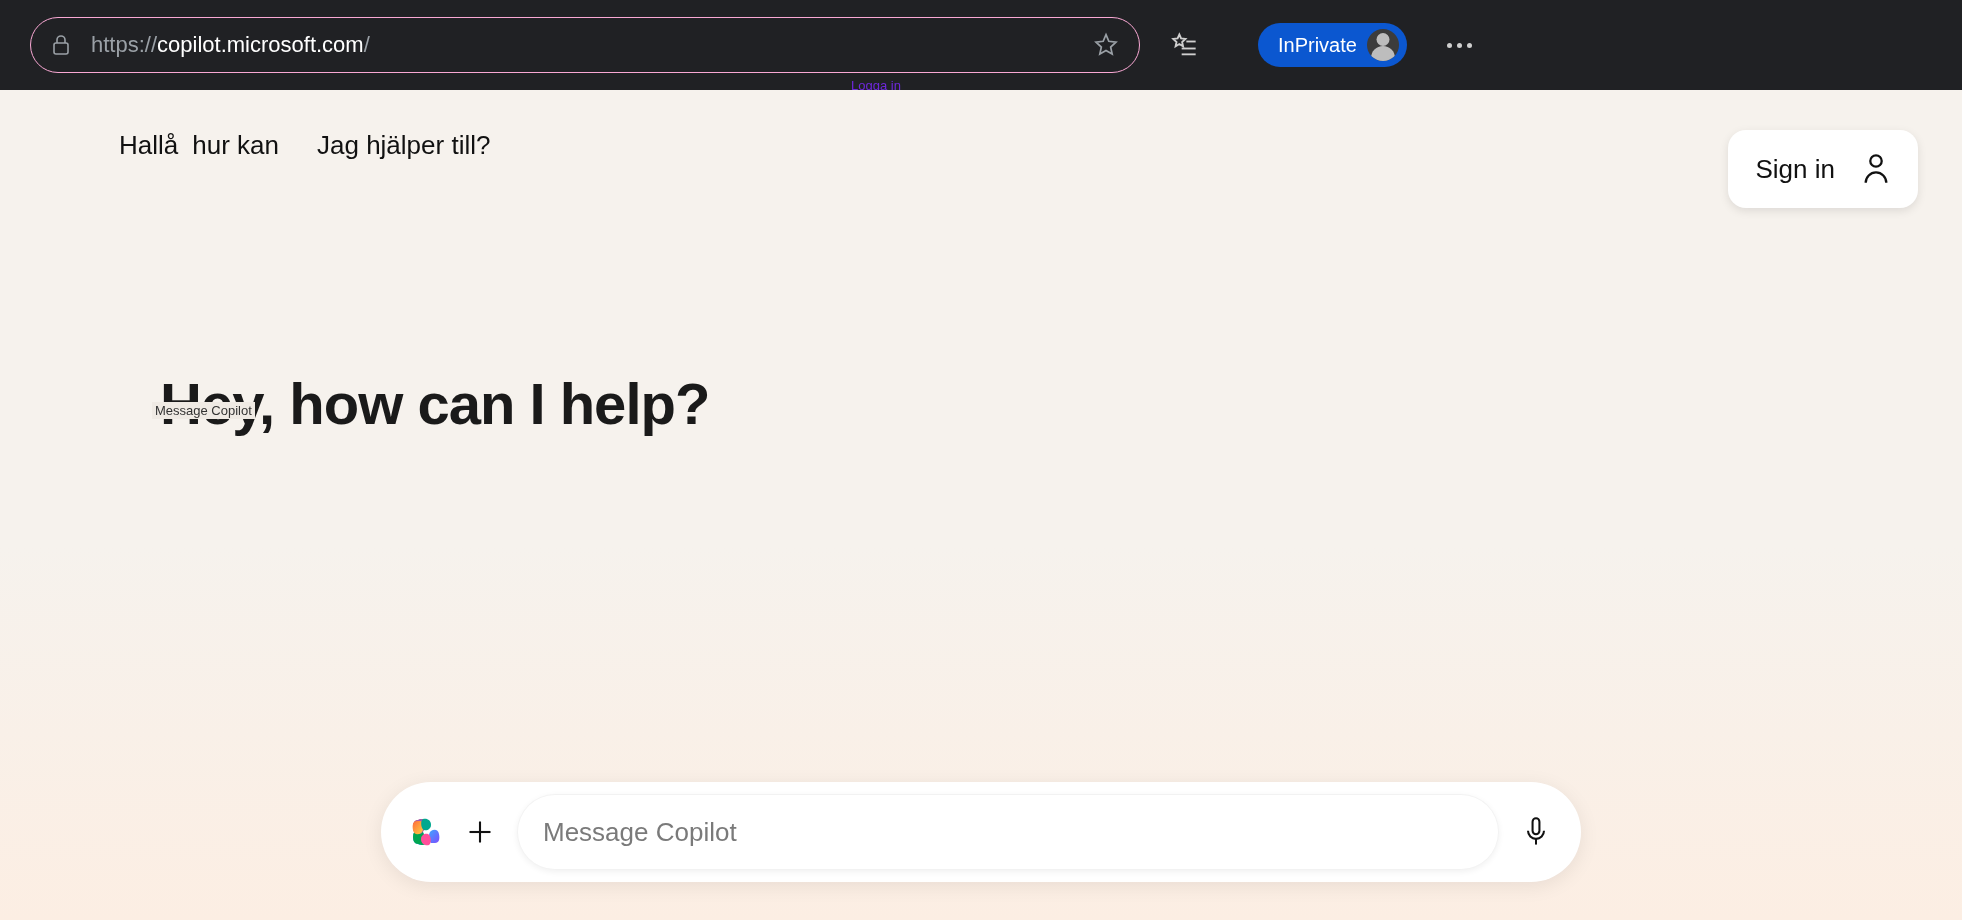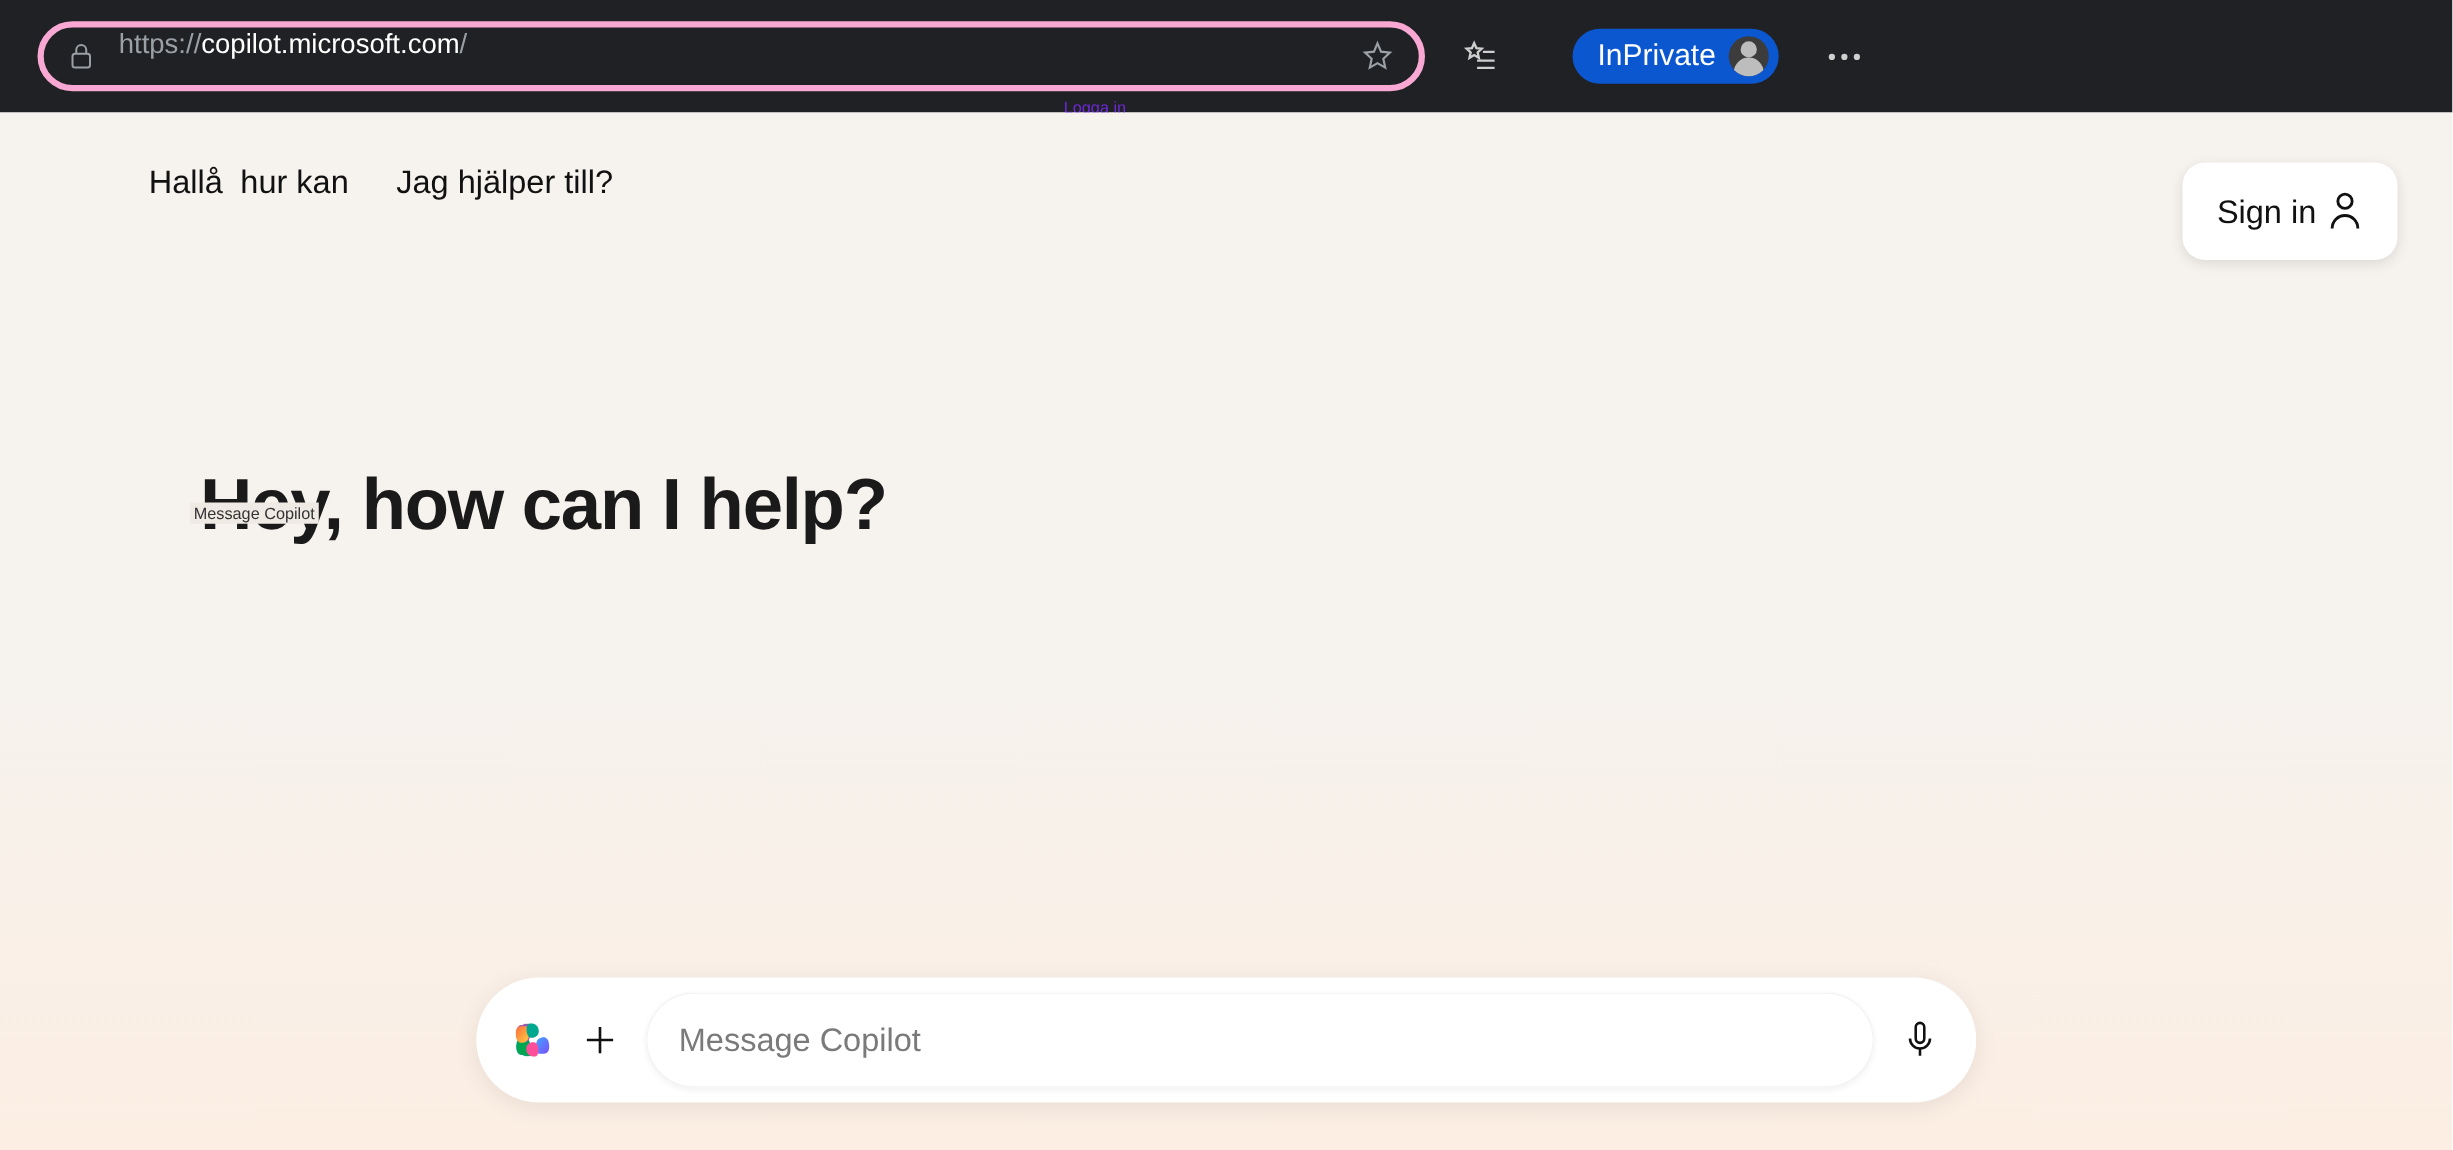--- a/index.html
+++ b/index.html
@@ -17,22 +17,23 @@
   .browser-bar {
     background: #202124;
     height: 90px;
     display: flex;
     align-items: center;
     padding: 0 30px;
   }
   .addr-container {
     flex: 0 0 auto;
     display: flex;
+    align-items: center;
     height: 56px;
-    border: 5px solid #f9a8d4;
+    border: 1px solid #f9a8d4;
     border-radius: 28px;
     padding: 0 20px;
     width: 1110px;
     background: #202124;
   }
   .lock-icon {
     margin-right: 20px;
     display: flex;
     align-items: center;
     color: #9aa0a6;
@@ -69,21 +70,21 @@
     flex: 1;
   }
   .inprivate-pill {
     display: flex;
     align-items: center;
     background: #0b57d0;
     color: #ffffff;
     height: 44px;
     border-radius: 22px;
     padding: 0 8px 0 20px;
-    font-size: 24px;
+    font-size: 20px;
     gap: 10px;
   }
   .avatar-bg{
     width:32px;height:32px;border-radius:50%;background:#3c3c3c;position:relative;overflow:hidden;
   }
   .avatar-head{
     position:absolute;top:4px;left:50%;transform:translateX(-50%);
     width:13px;height:13px;border-radius:50%;background:#bdbdbd;
   }
   .avatar-body{
@@ -134,21 +135,21 @@
   }
   .sign-in-btn {
     margin-left: auto;
     margin-right: 4px;
     background: #ffffff;
     border-radius: 18px;
     height: 78px;
     padding: 0 28px;
     display: flex;
     align-items: center;
-    gap: 9px;
+    gap: 27px;
     font-size: 26px;
     color: #111;
     box-shadow: 0 3px 10px rgba(0,0,0,0.1);
     cursor: pointer;
   }
   .person-icon {
     display: flex;
     align-items: center;
   }
 

